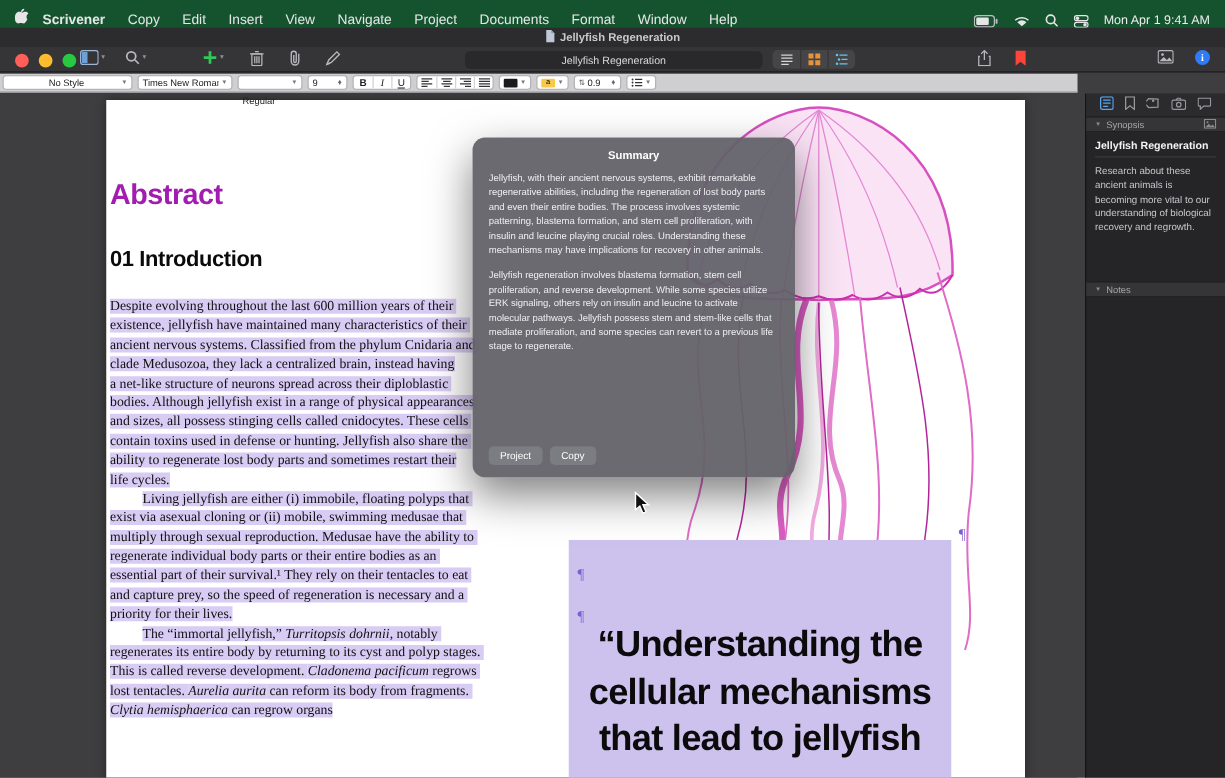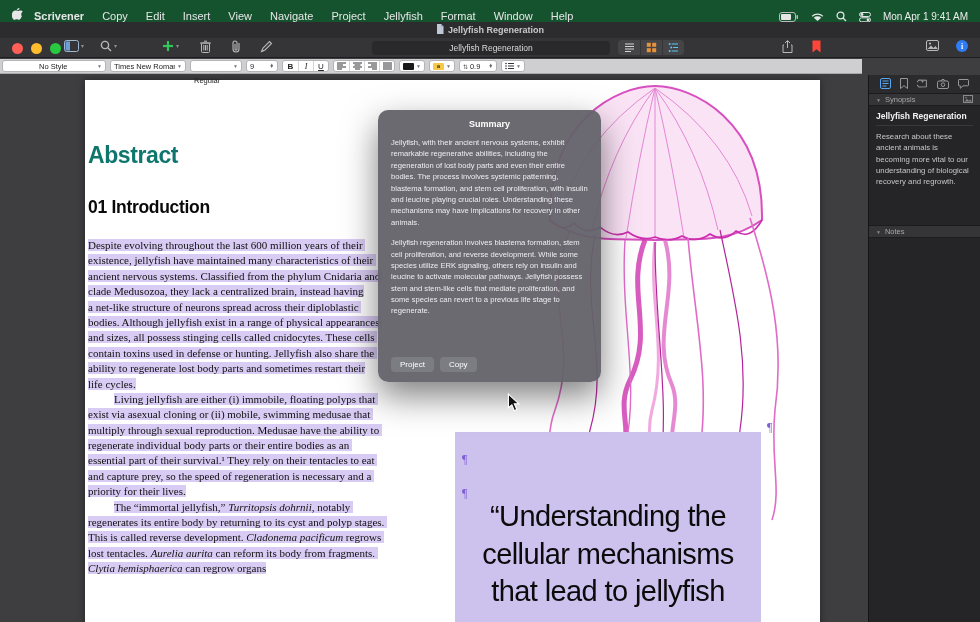--- a/index.html
+++ b/index.html
@@ -49,38 +49,38 @@
   .fgrp .cell { width:15px; display:flex; align-items:center; justify-content:center; font-size:8px; color:#222; }
   .fgrp .cell + .cell { border-left:1px solid #d4d4d6; }
   .stepper { display:flex; flex-direction:column; line-height:0.55; font-size:4.5px; color:#666; }
   .well { width:11px; height:7px; border-radius:1px; }
 
   
   .main { position:absolute; top:75px; left:0; right:118px; bottom:0; background:#3e3e40; overflow:hidden; }
   .page { position:absolute; left:85px; top:5px; width:735px; height:640px; background:#ffffff;
           box-shadow:0 0 8px rgba(0,0,0,0.4); }
   .h-abstract { position:absolute; left:3px; top:62px; font-size:23px; font-weight:800;
-                letter-spacing:-0.4px; color:#0f766e; }
+                letter-spacing:-0.4px; color:#a21caf; }
   .h-intro { position:absolute; left:3px; top:117px; font-size:17.5px; font-weight:800;
              letter-spacing:-0.3px; color:#0a0a0a; }
   .doc-text { position:absolute; left:3px; top:158px; width:300px;
               font-family:"Liberation Serif",serif; font-size:11px; line-height:1.4; color:#101010; }
   .doc-text p { white-space:pre-wrap; }
   .doc-text p.indent { text-indent:26px; }
   .doc-text p span { background:#d9ccf4; }
   .doc-text .ital { font-style:italic; }
 
   .pull-quote-block { position:absolute; left:370px; top:352px; width:306px; height:300px;
                       background:#cdc1ee; }
-  .pull-quote { padding:66px 8px 0 8px; text-align:center; font-size:29px; font-weight:400;
+  .pull-quote { padding:66px 8px 0 8px; text-align:center; font-size:29px; font-weight:700;
                 line-height:1.3; letter-spacing:-0.6px; color:#0b0b0b; }
   .pilcrow { position:absolute; color:#7d5fd3; font-size:12px; font-family:"Liberation Serif",serif; }
 
   
-  .summary { position:absolute; left:378px; top:110px; width:223px; height:272px;
+  .summary { position:absolute; left:378px; top:110px; width:258px; height:272px;
              background:rgba(99,98,105,0.95); border-radius:10px;
              box-shadow:0 14px 34px rgba(0,0,0,0.5); z-index:20; color:#fff; }
   .summary-title { text-align:center; font-size:9px; font-weight:bold; padding:9px 0 8px; color:#fff; }
   .summary-body { padding:0 13px; display:flex; flex-direction:column; gap:9px; }
   .summary-body p { font-size:7.6px; line-height:1.5; color:#eeeef1; }
   .summary-actions { position:absolute; left:13px; bottom:10px; display:flex; gap:6px; }
   .summary-actions button { background:#7c7c83; border:none; border-radius:4px; color:#fff;
                             font-size:8px; padding:3px 9px; font-family:"Liberation Sans",sans-serif; }
 
   
@@ -110,21 +110,21 @@
         <path fill="#e6e6e8" d="M7.5 1c-.1.7-.4 1.3-.9 1.8-.5.5-1.1.8-1.8.8-.1-.7.3-1.4.7-1.9C6 1.2 6.8.9 7.5 1zM9.9 9.3c-.3.7-.5 1-.9 1.6-.6.9-1.3 1.9-2.2 1.9-.8 0-1-.5-2.1-.5s-1.4.5-2.2.5c-.9 0-1.6-1-2.2-1.8C-.2 9.1-.4 6.4.7 4.9c.7-1 1.8-1.5 2.8-1.5 1 0 1.6.5 2.5.5.8 0 1.3-.5 2.4-.5.9 0 1.8.5 2.4 1.3-2.1 1.1-1.8 4-.9 4.6z"></path>
       </svg>
   </span>
   <span class="mi app">Scrivener</span>
   <span class="mi">Copy</span>
   <span class="mi">Edit</span>
   <span class="mi">Insert</span>
   <span class="mi">View</span>
   <span class="mi">Navigate</span>
   <span class="mi">Project</span>
-  <span class="mi">Jellyfish</span>
+  <span class="mi">Documents</span>
   <span class="mi">Format</span>
   <span class="mi">Window</span>
   <span class="mi">Help</span>
   <span class="mb-right">
     <span>
       <svg width="20" height="10" viewBox="0 0 20 10">
           <rect x="0.5" y="0.5" width="16" height="9" rx="2.5" fill="none" stroke="#bdbdbf"></rect>
           <rect x="2" y="2" width="10" height="6" rx="1" fill="#e6e6e8"></rect>
           <rect x="17.5" y="3" width="1.5" height="4" rx="0.7" fill="#bdbdbf"></rect>
         </svg>

